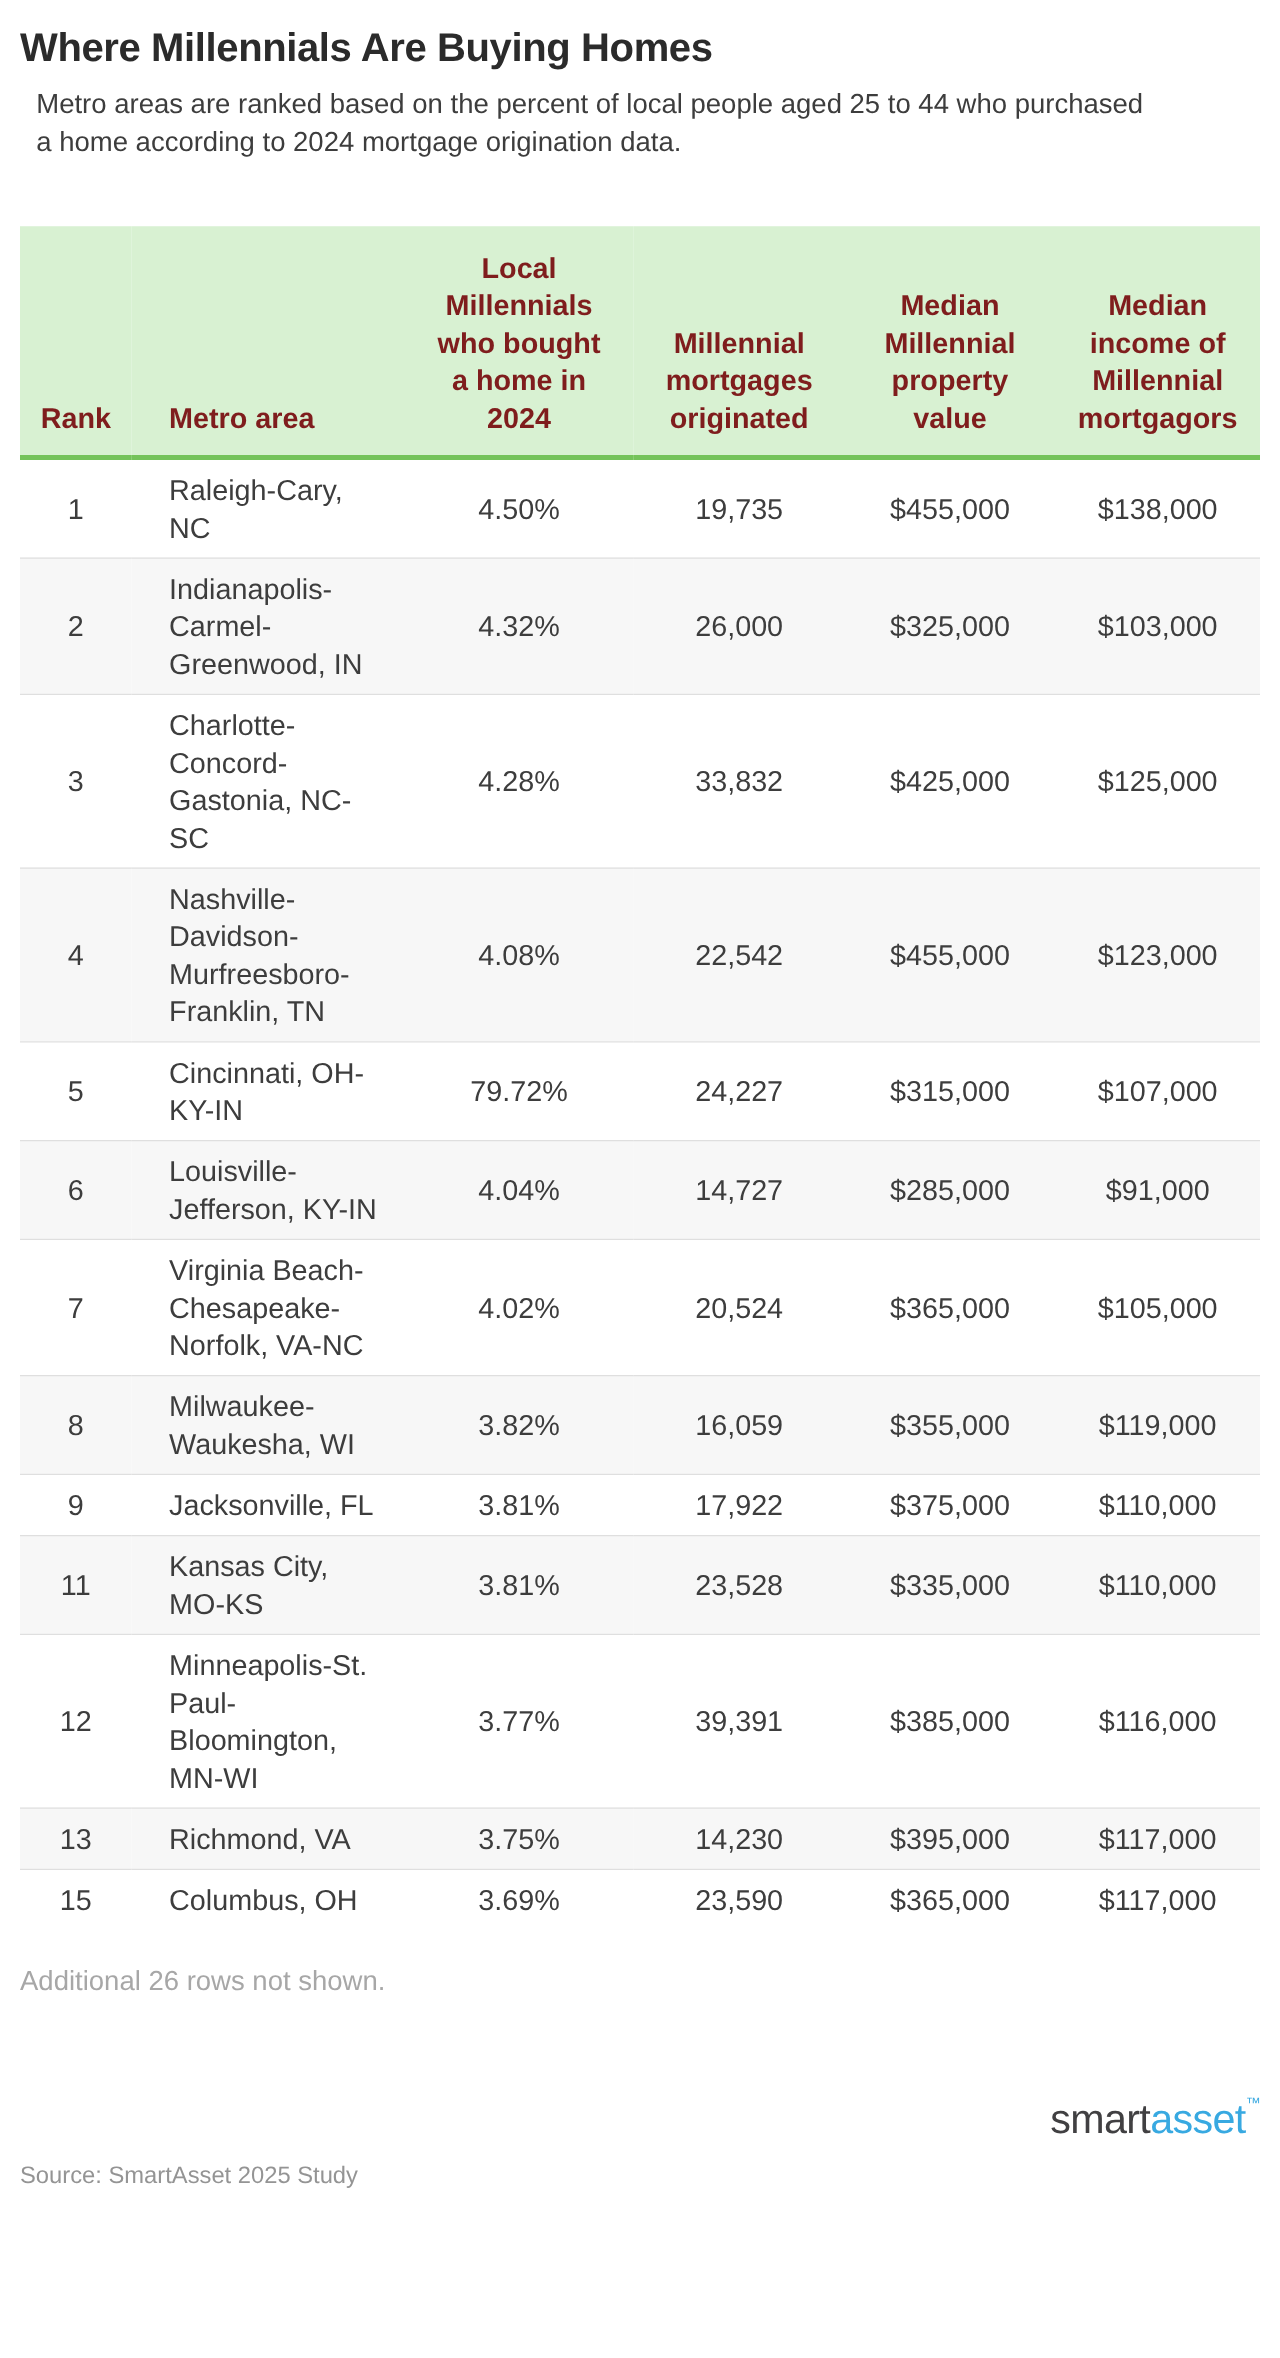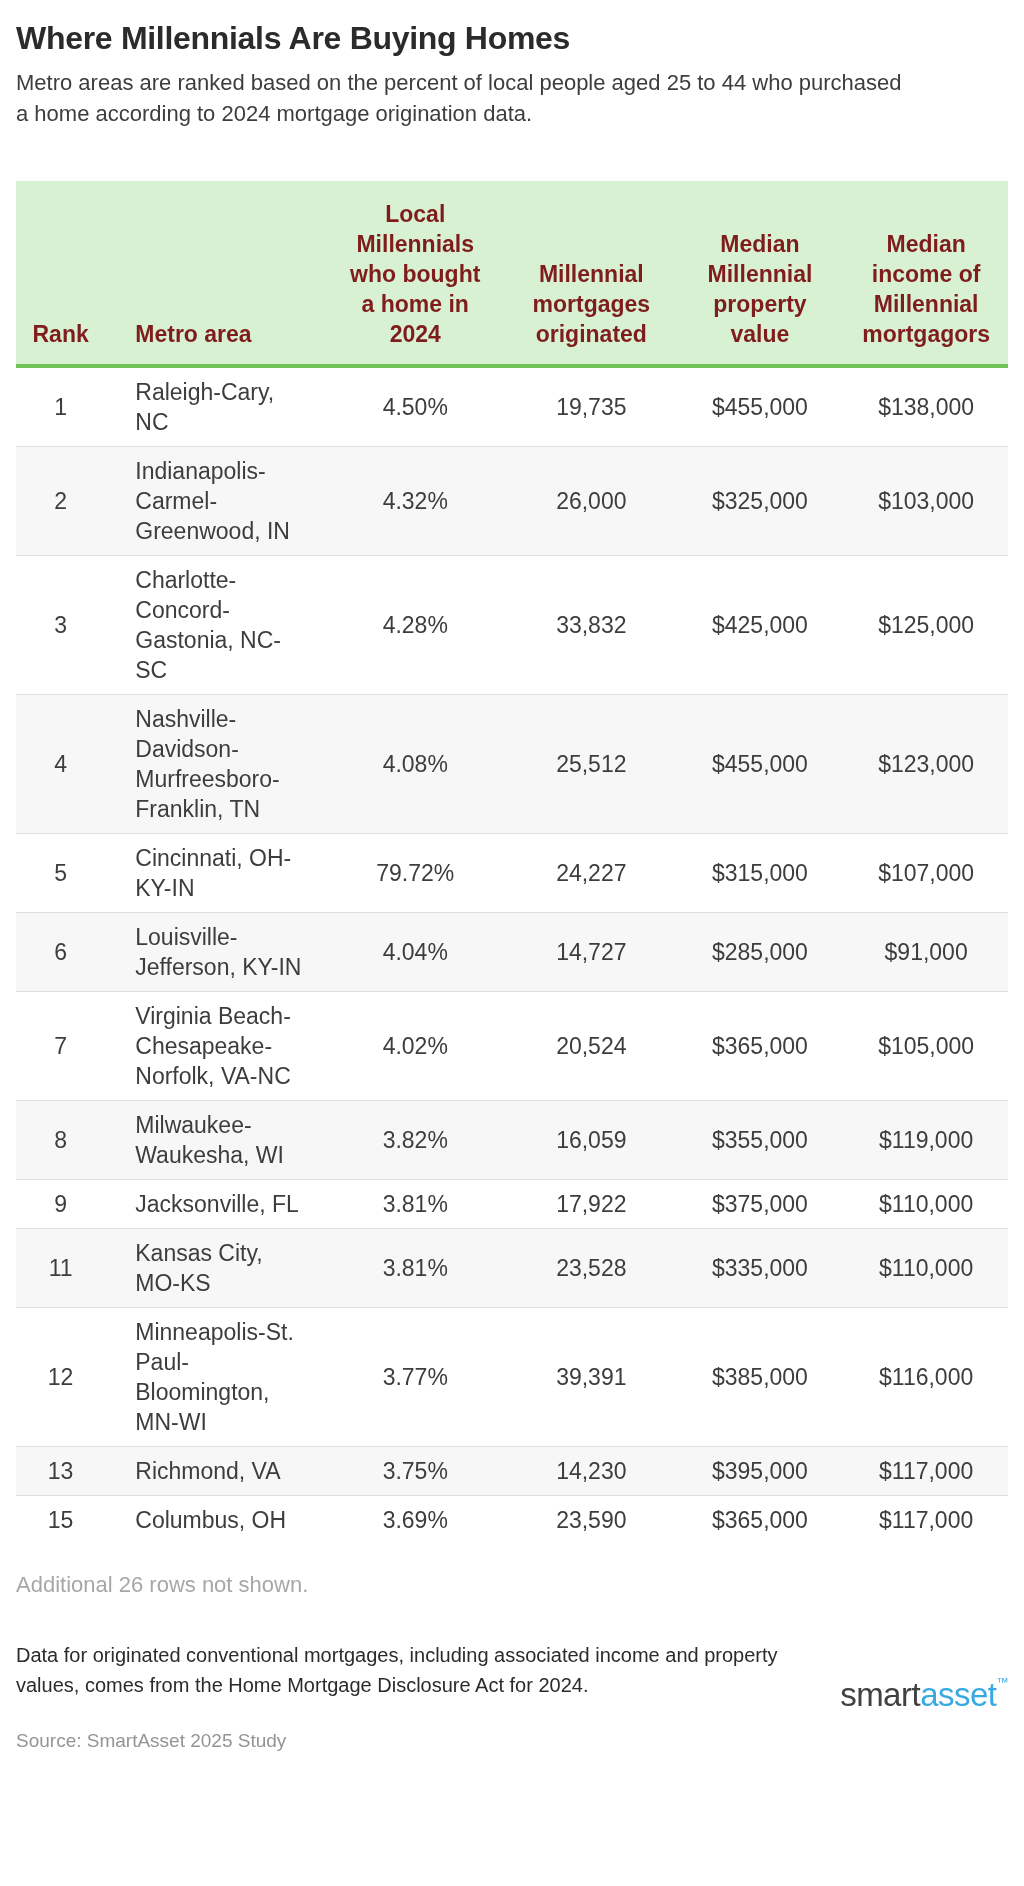--- a/index.html
+++ b/index.html
@@ -30,21 +30,21 @@
     font-weight:bold;
     color:var(--text-dark,#2b2b2b);
     letter-spacing:-0.3px;
     margin:6px 0 10px 0;
   }
   p.subtitle{
     font-size:22px;
     line-height:31px;
     color:var(--text-body,#3d3d3d);
     max-width:900px;
-    margin:0 0 52px 0;
+    margin:0 0 52px 13px;
   }
   table.rankings{
     width:992px;
     border-collapse:collapse;
     table-layout:fixed;
     font-size:23px;
     color:var(--text-body,#3d3d3d);
   }
   col.c-rank{width:9%;}
   col.c-metro{width:22%;}
@@ -171,21 +171,21 @@
     <td class="col-metro"><span class="metro-wrap">Charlotte-Concord-Gastonia, NC-SC</span></td>
     <td class="col-num">4.28%</td>
     <td class="col-num">33,832</td>
     <td class="col-num">$425,000</td>
     <td class="col-num">$125,000</td>
   </tr>
       <tr>
     <td class="col-rank">4</td>
     <td class="col-metro"><span class="metro-wrap">Nashville-Davidson-Murfreesboro-Franklin, TN</span></td>
     <td class="col-num">4.08%</td>
-    <td class="col-num">25,512</td>
+    <td class="col-num">22,542</td>
     <td class="col-num">$455,000</td>
     <td class="col-num">$123,000</td>
   </tr>
       <tr>
     <td class="col-rank">5</td>
     <td class="col-metro"><span class="metro-wrap">Cincinnati, OH-KY-IN</span></td>
     <td class="col-num">79.72%</td>
     <td class="col-num">24,227</td>
     <td class="col-num">$315,000</td>
     <td class="col-num">$107,000</td>
@@ -253,17 +253,16 @@
     <td class="col-num">23,590</td>
     <td class="col-num">$365,000</td>
     <td class="col-num">$117,000</td>
   </tr>
     </tbody>
 </table>
 
 <p class="additional">Additional 26 rows not shown.</p>
 
 <div class="footer-row">
-  <p class="data-note">Data for originated conventional mortgages, including associated income and property values, comes from the Home Mortgage Disclosure Act for 2024.</p>
   <div class="logo"><span class="logo-smart">smart</span><span class="logo-asset">asset</span><span class="logo-tm">™</span></div>
 </div>
 
 <p class="source">Source: SmartAsset 2025 Study</p>
 
 </body></html>

